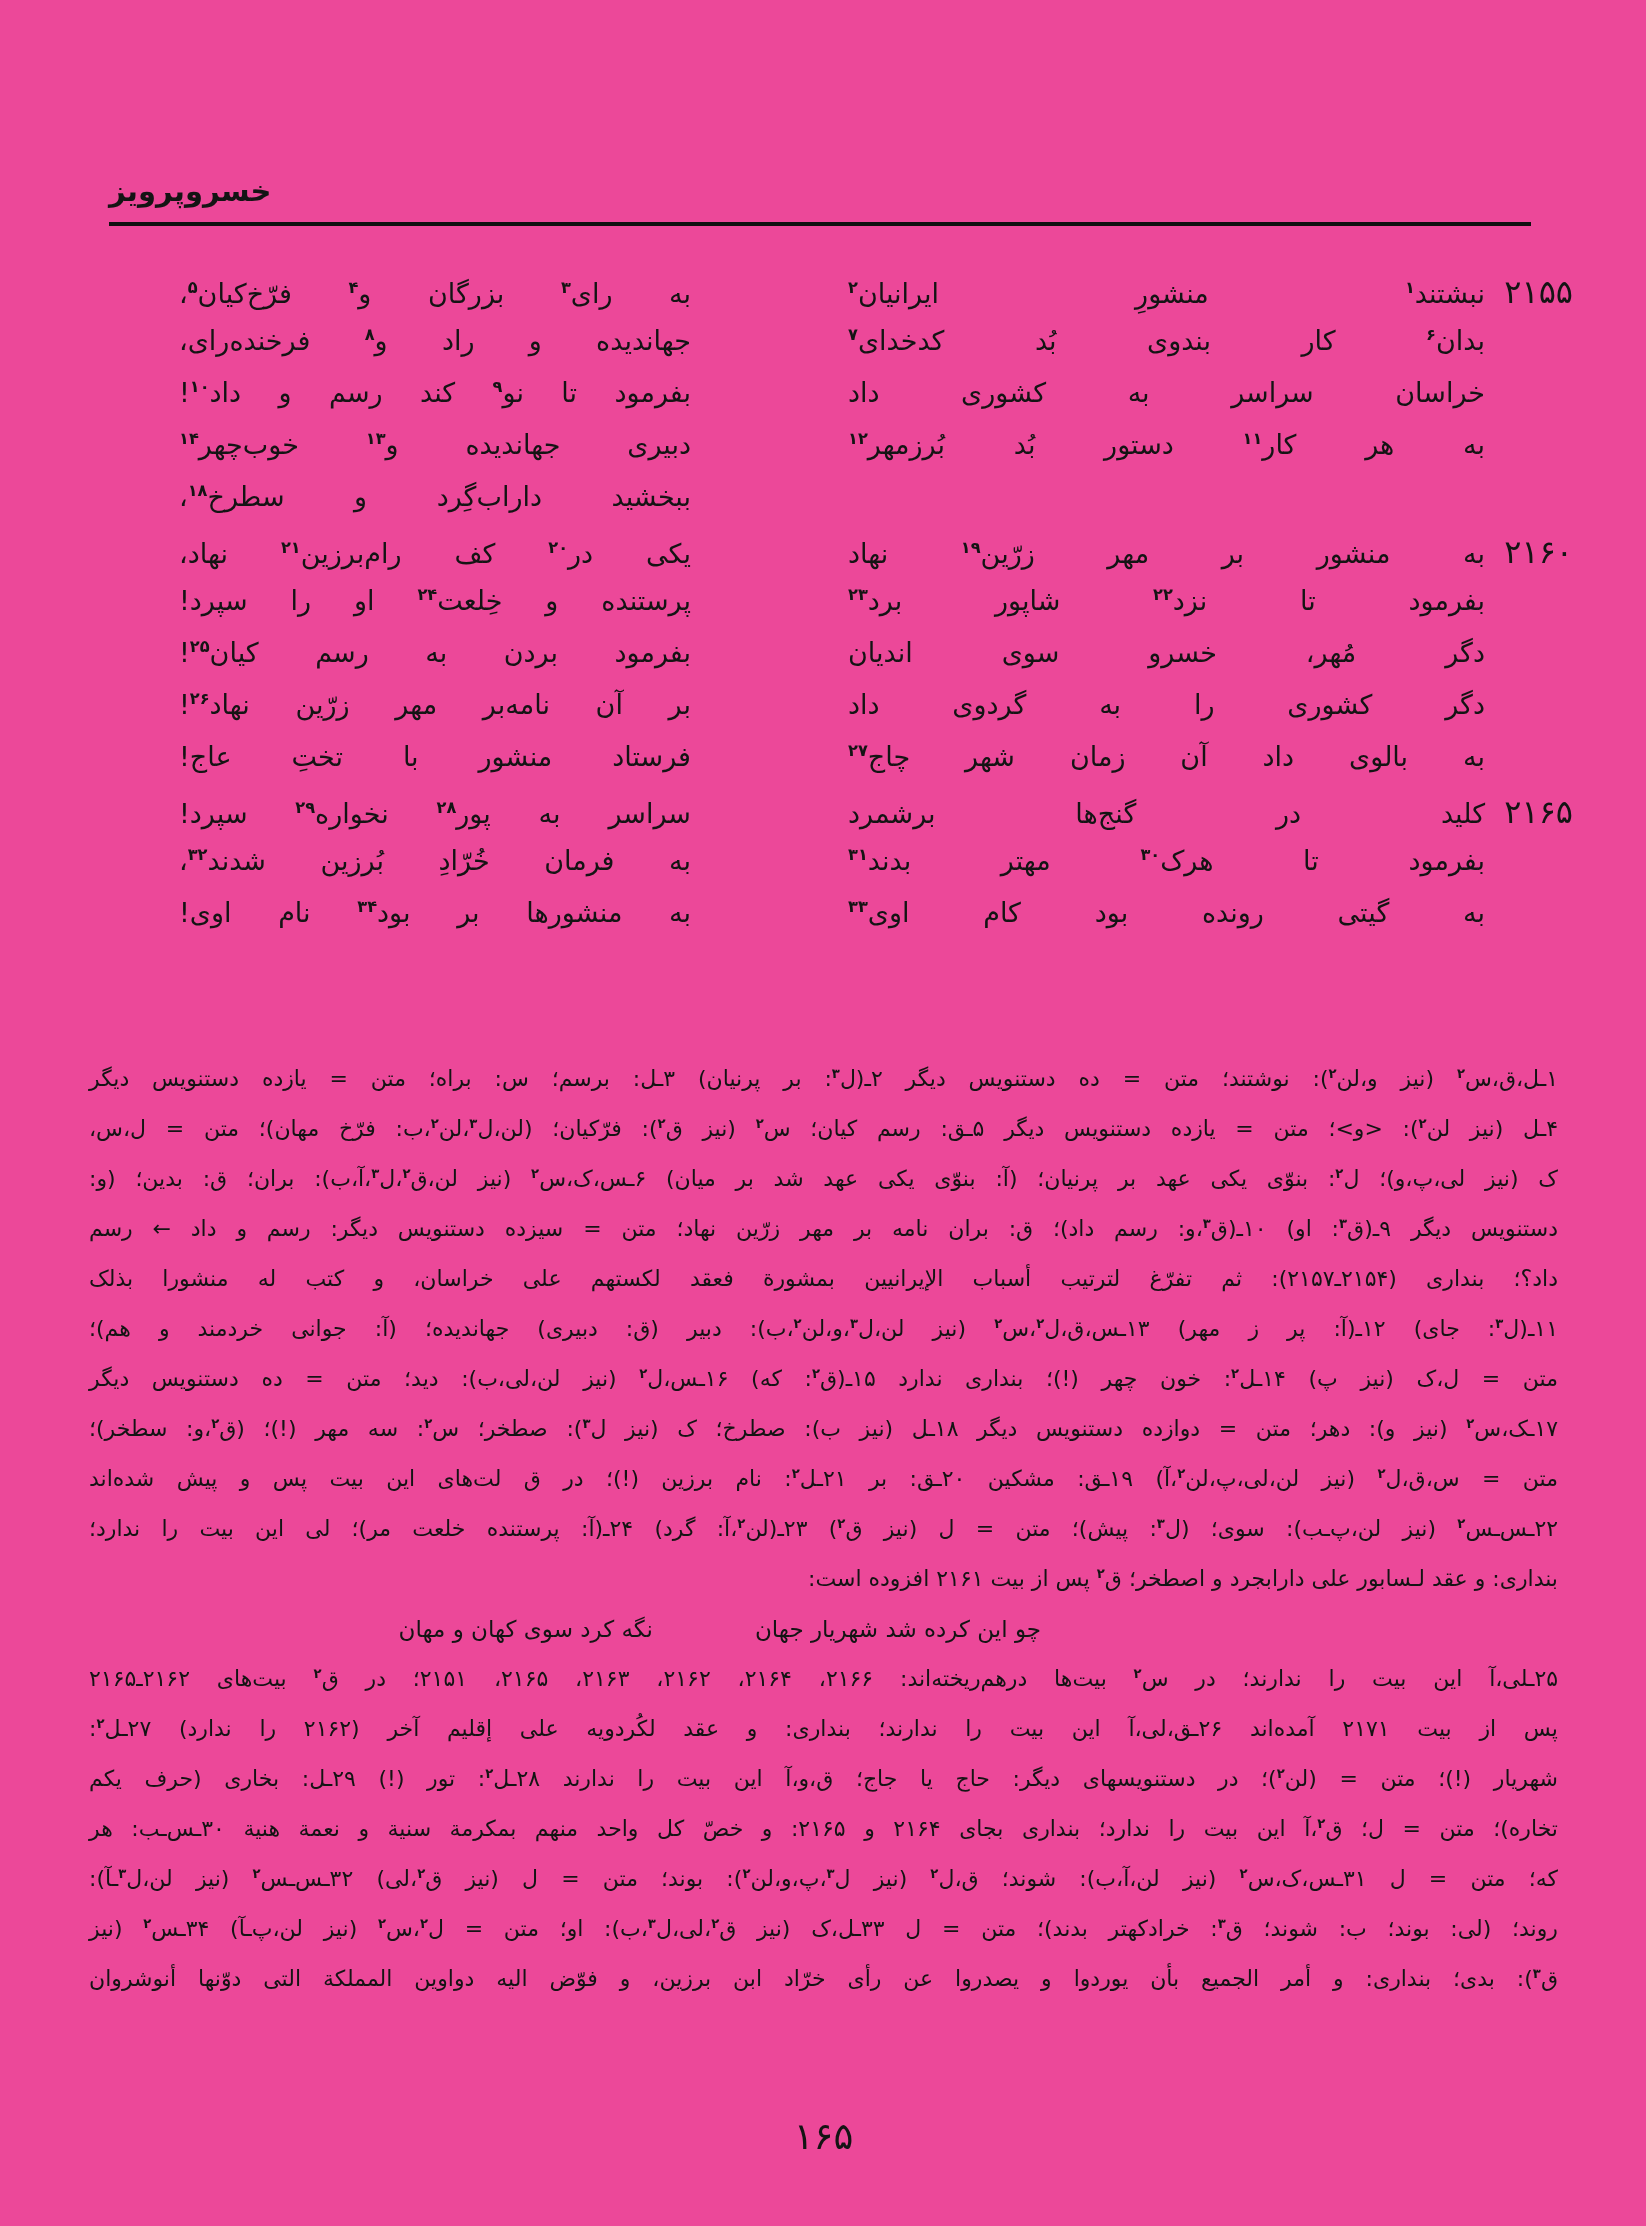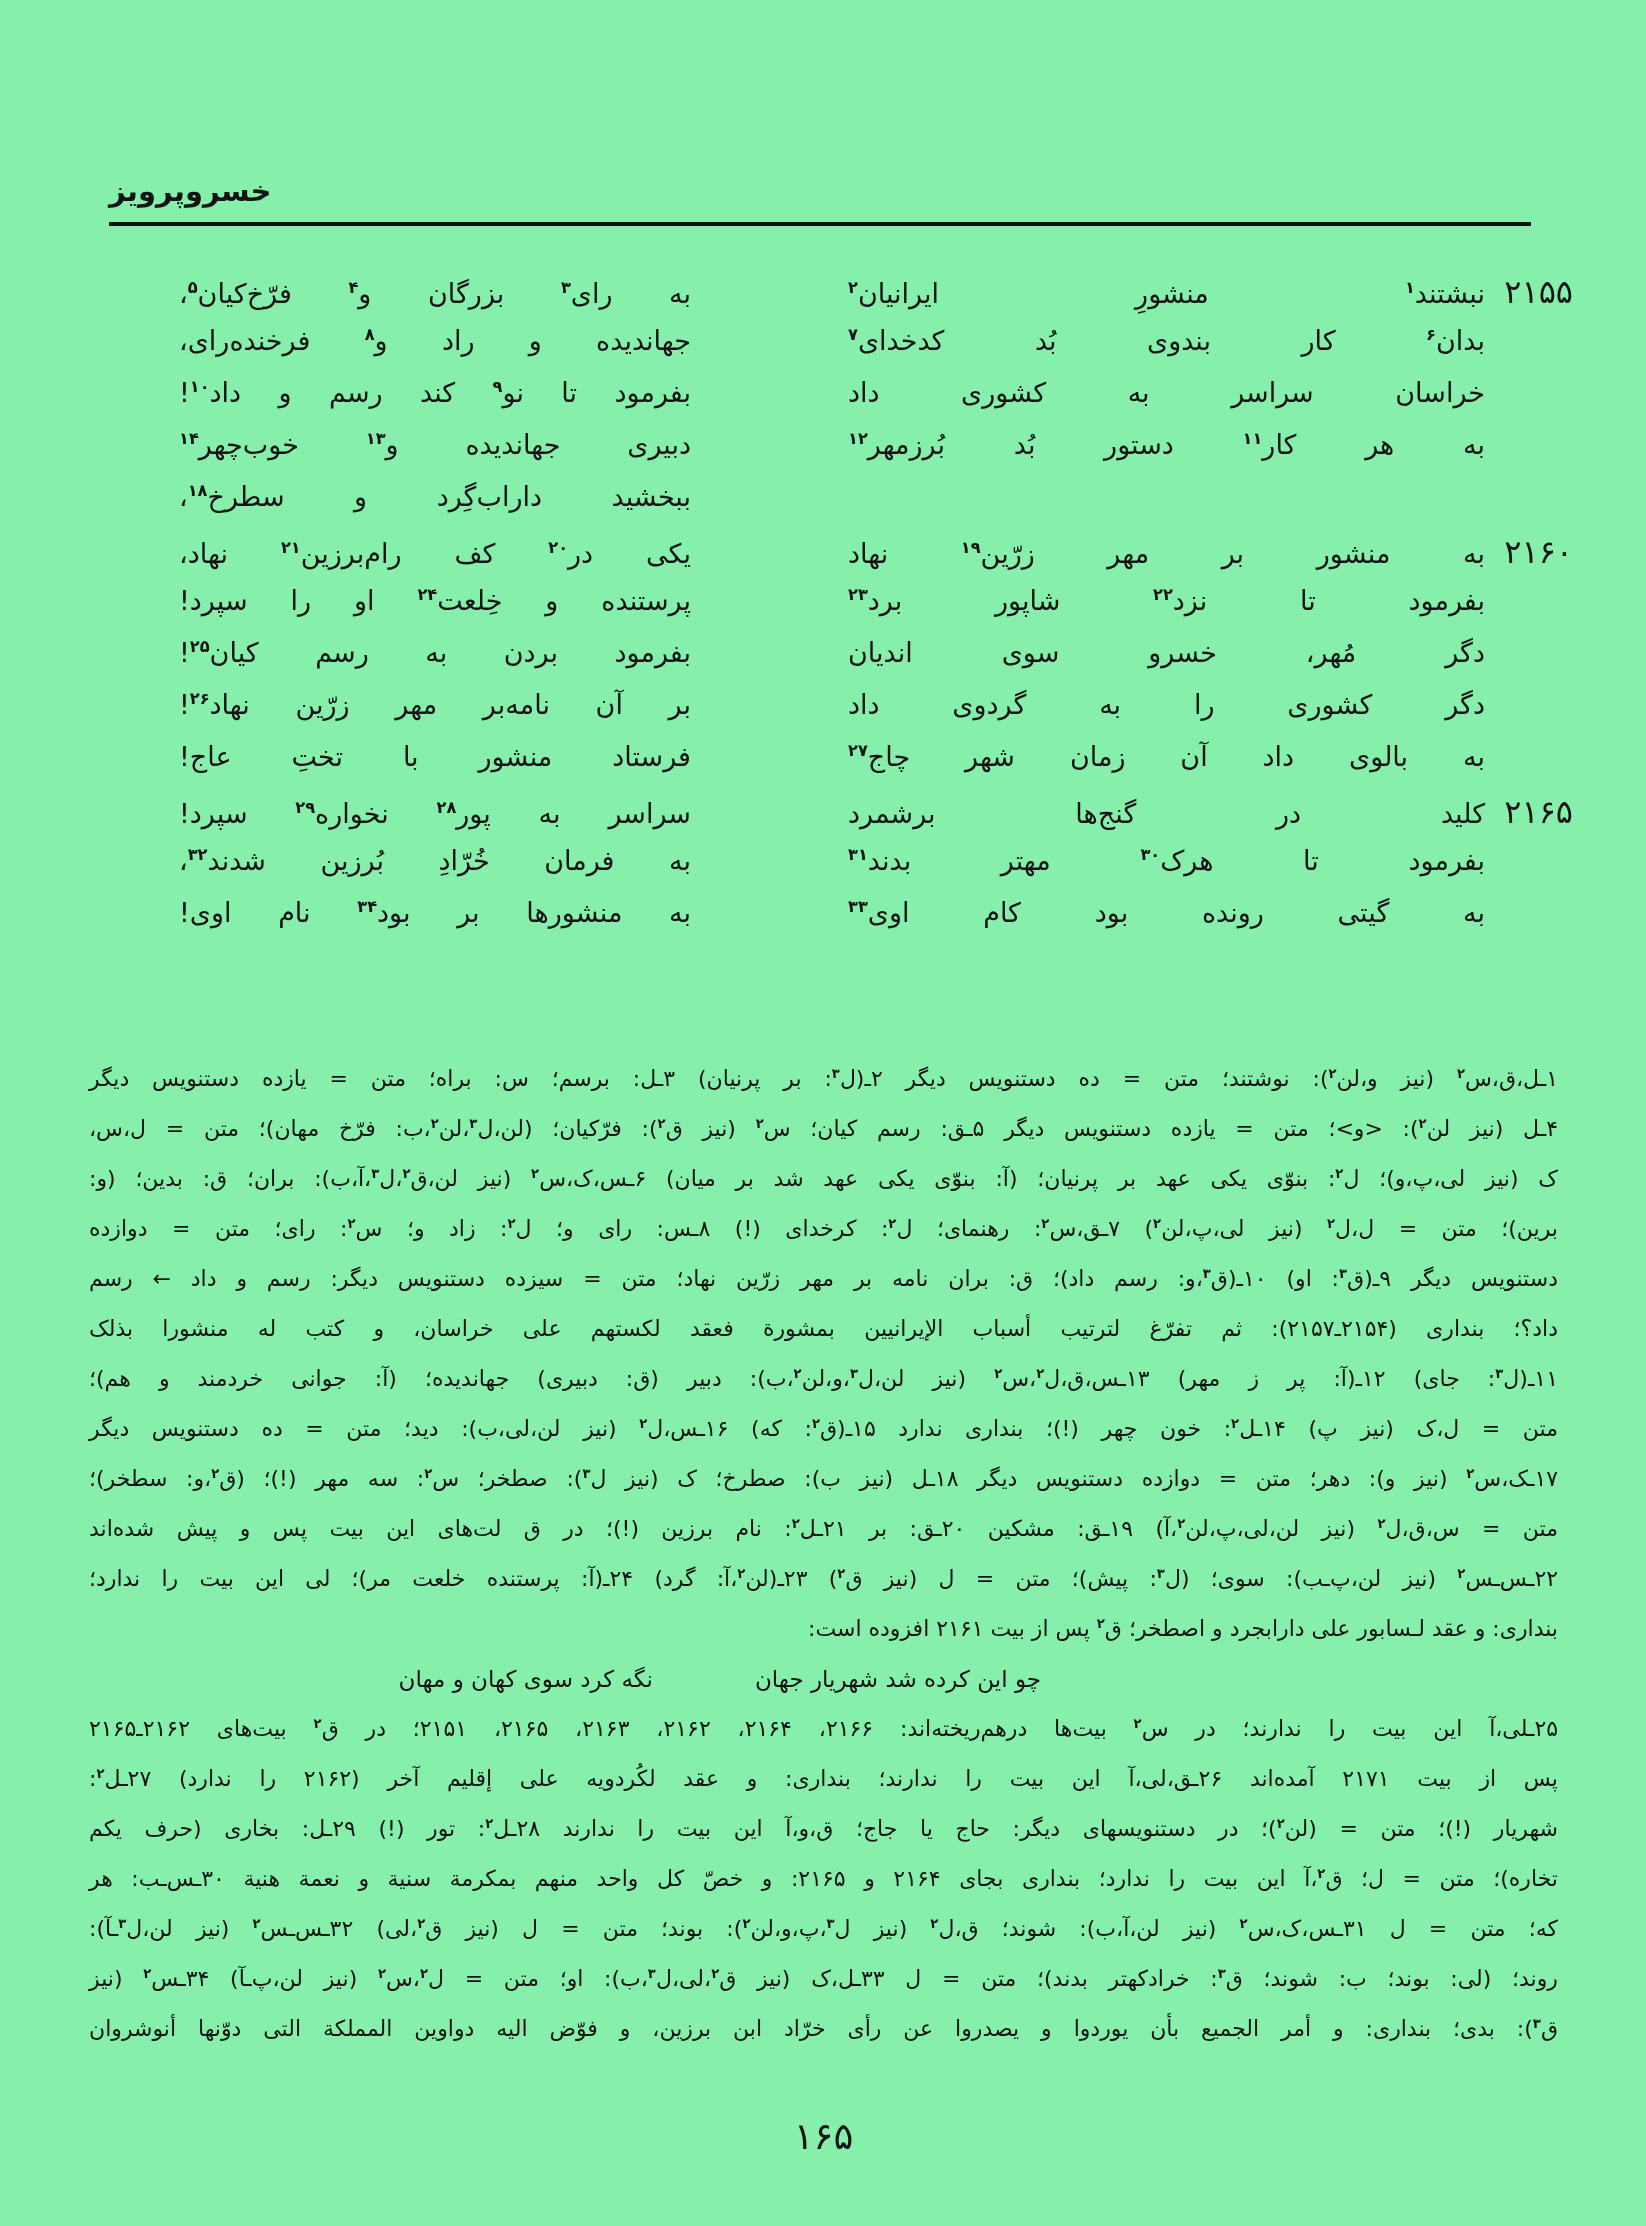--- a/index.html
+++ b/index.html
@@ -1,20 +1,20 @@
 <!DOCTYPE html>
 <html lang="fa" style="font-size:14.8px"><head>
 <meta charset="utf-8">
 <style>
   html,body{margin:0;padding:0;background:#ffffff;}
   .page{
     position:relative;
     width:1647px;height:2226px;
     margin:0 auto;
-    background:#86efac;
+    background:#ec4899;
     color:#141414;
     font-family:"DejaVu Sans", sans-serif;
     direction:rtl;
     overflow:hidden;
   }
   
   .running-head{
     position:absolute;left:109px;top:174px;
     font-size:29px;font-weight:bold;letter-spacing:0px;
   }
@@ -144,21 +144,20 @@
       <span class="hemi hr">به گیتی رونده بود کام اوی<sup>۳۳</sup></span>
       <span class="gap"></span>
       <span class="hemi hl">به منشورها بر بود<sup>۳۴</sup> نام اوی!</span>
     </div>
   </div>
 
   <div class="footnotes">
     <div class="fn-line">۱ـل،ق،س<sup>۲</sup> (نیز و،لن<sup>۲</sup>): نوشتند؛ متن = ده دستنویس دیگر  ۲ـ(ل<sup>۳</sup>: بر پرنیان)  ۳ـل: برسم؛ س: براه؛ متن = یازده دستنویس دیگر</div>
     <div class="fn-line">۴ـل (نیز لن<sup>۲</sup>): &lt;و&gt;؛ متن = یازده دستنویس دیگر  ۵ـق: رسم کیان؛ س<sup>۲</sup> (نیز ق<sup>۲</sup>): فرّکیان؛ (لن،ل<sup>۳</sup>،لن<sup>۲</sup>،ب: فرّخ مهان)؛ متن = ل،س،</div>
     <div class="fn-line">ک (نیز لی،پ،و)؛ ل<sup>۲</sup>: بنوّی یکی عهد بر پرنیان؛ (آ: بنوّی یکی عهد شد بر میان)  ۶ـس،ک،س<sup>۲</sup> (نیز لن،ق<sup>۲</sup>،ل<sup>۳</sup>،آ،ب): بران؛ ق: بدین؛ (و:</div>
-    <div class="fn-line">برین)؛ متن = ل،ل<sup>۲</sup> (نیز لی،پ،لن<sup>۲</sup>)  ۷ـق،س<sup>۲</sup>: رهنمای؛ ل<sup>۲</sup>: کرخدای (!)  ۸ـس: رای و؛ ل<sup>۲</sup>: زاد و؛ س<sup>۲</sup>: رای؛ متن = دوازده</div>
     <div class="fn-line">دستنویس دیگر  ۹ـ(ق<sup>۳</sup>: او)  ۱۰ـ(ق<sup>۳</sup>،و: رسم داد)؛ ق: بران نامه بر مهر زرّین نهاد؛ متن = سیزده دستنویس دیگر: رسم و داد ← رسم</div>
     <div class="fn-line">داد؟؛ بنداری (۲۱۵۴ـ۲۱۵۷): ثم تفرّغ لترتیب أسباب الإیرانیین بمشورة فعقد لکستهم علی خراسان، و کتب له منشورا بذلک</div>
     <div class="fn-line">۱۱ـ(ل<sup>۳</sup>: جای)  ۱۲ـ(آ: پر ز مهر)  ۱۳ـس،ق،ل<sup>۲</sup>،س<sup>۲</sup> (نیز لن،ل<sup>۳</sup>،و،لن<sup>۲</sup>،ب): دبیر (ق: دبیری) جهاندیده؛ (آ: جوانی خردمند و هم)؛</div>
     <div class="fn-line">متن = ل،ک (نیز پ)  ۱۴ـل<sup>۲</sup>: خون چهر (!)؛ بنداری ندارد  ۱۵ـ(ق<sup>۲</sup>: که)  ۱۶ـس،ل<sup>۲</sup> (نیز لن،لی،ب): دید؛ متن = ده دستنویس دیگر</div>
     <div class="fn-line">۱۷ـک،س<sup>۲</sup> (نیز و): دهر؛ متن = دوازده دستنویس دیگر  ۱۸ـل (نیز ب): صطرخ؛ ک (نیز ل<sup>۳</sup>): صطخر؛ س<sup>۲</sup>: سه مهر (!)؛ (ق<sup>۲</sup>،و: سطخر)؛</div>
     <div class="fn-line">متن = س،ق،ل<sup>۲</sup> (نیز لن،لی،پ،لن<sup>۲</sup>،آ)  ۱۹ـق: مشکین  ۲۰ـق: بر  ۲۱ـل<sup>۲</sup>: نام برزین (!)؛ در ق لت‌های این بیت پس و پیش شده‌اند</div>
     <div class="fn-line">۲۲ـس‌ـس<sup>۲</sup> (نیز لن،پ‌ـب): سوی؛ (ل<sup>۳</sup>: پیش)؛ متن = ل (نیز ق<sup>۲</sup>)  ۲۳ـ(لن<sup>۲</sup>،آ: گرد)  ۲۴ـ(آ: پرستنده خلعت مر)؛ لی این بیت را ندارد؛</div>
     <div class="fn-line short">بنداری: و عقد لـسابور علی دارابجرد و اصطخر؛ ق<sup>۲</sup> پس از بیت ۲۱۶۱ افزوده است:</div>
     <div class="fn-couplet">
       <span>چو این کرده شد شهریار جهان</span>

